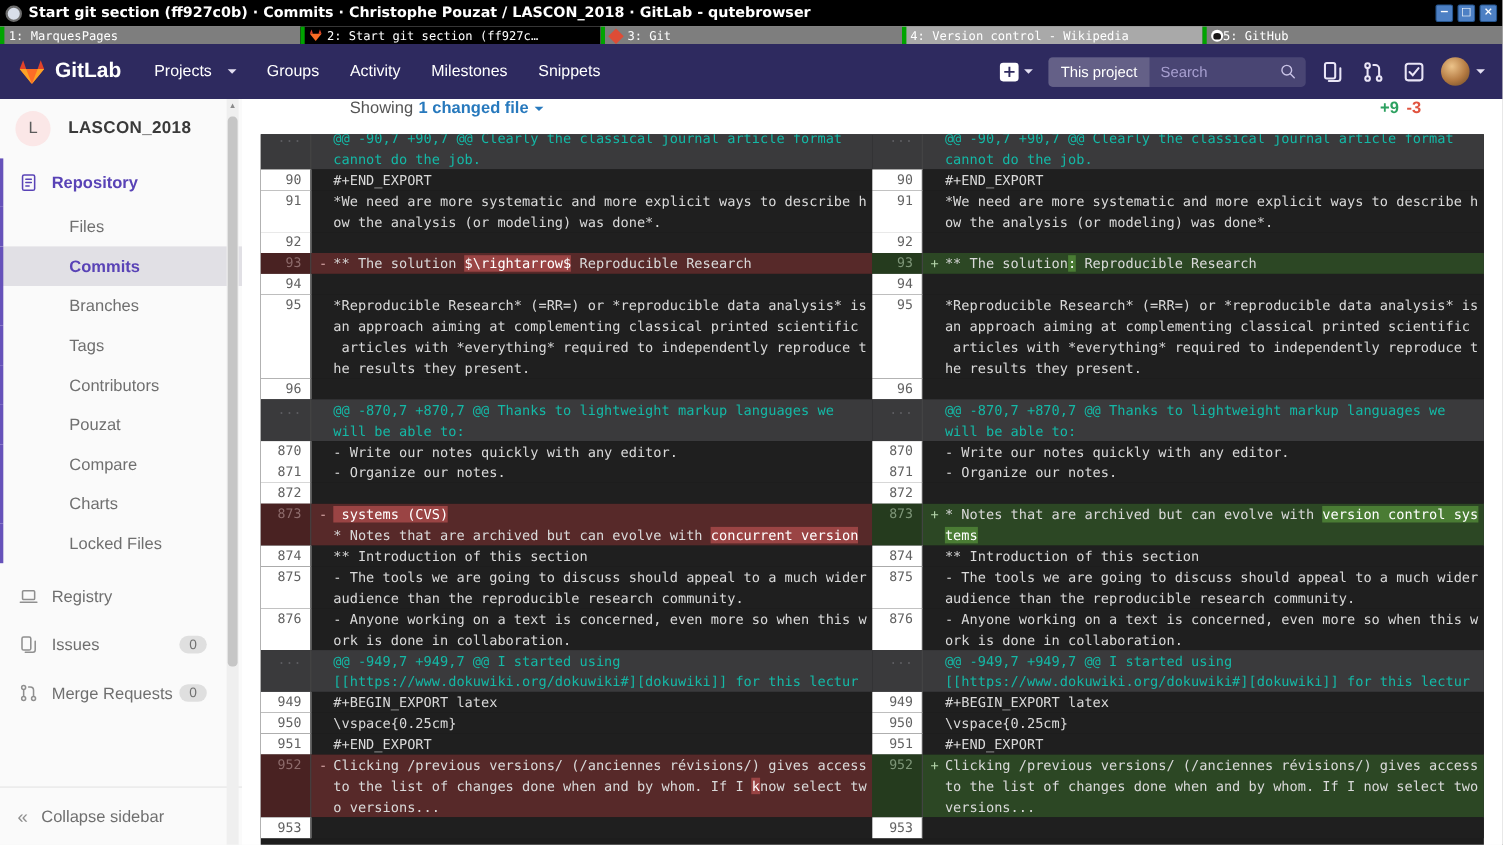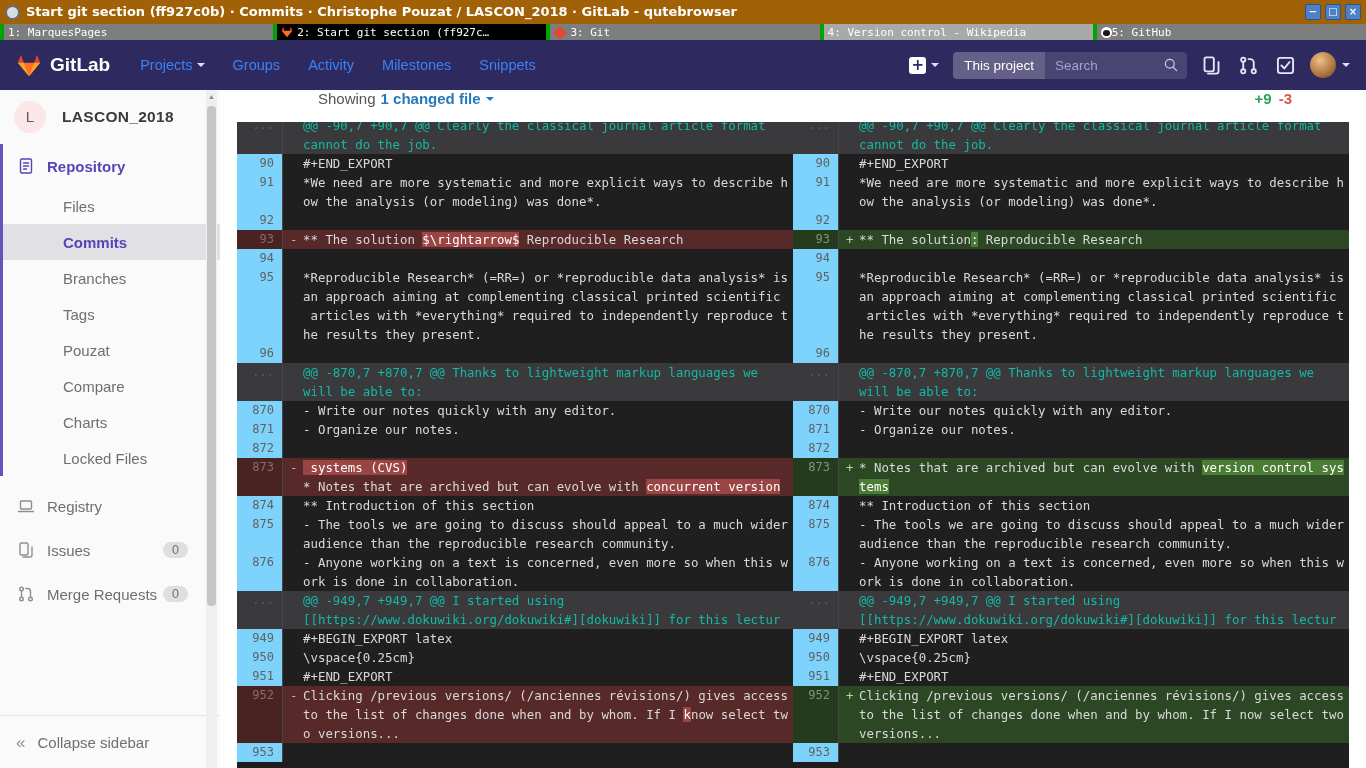--- a/index.html
+++ b/index.html
@@ -1,19 +1,19 @@
 <!DOCTYPE html>
 <html><head>
 <meta charset="utf-8">
 <style>
   *{box-sizing:border-box;margin:0;padding:0}
   html,body{width:1366px;height:768px;overflow:hidden;background:#fff;
     font-family:"Liberation Sans",sans-serif}
   
-  .titlebar{height:22px;background:#a16207;display:flex;align-items:center;
+  .titlebar{height:22px;background:#000000;display:flex;align-items:center;
     padding:12px 5px;color:#fff;font:bold 13px/22px "DejaVu Sans",sans-serif;white-space:nowrap}
   .qb-icon{width:15px;height:15px;border-radius:50%;background:#d8dee9;
     border:2px solid #6d6d6d;margin-right:6px;flex:none}
   .win-btns{margin-left:auto;display:flex;gap:4px}
   .win-btn{width:16px;height:16px;background:#4d80c4;border:1px solid #27568f;border-radius:2px;
     color:#fff;font:bold 10px/14px "DejaVu Sans",sans-serif;text-align:center;cursor:default}
   
   .tabbar{height:16px;display:flex;background:#7e7e7e}
   .tab{width:20%;display:flex;align-items:center;overflow:hidden;color:#fff;
     font:11px "DejaVu Sans Mono",monospace;white-space:nowrap}
@@ -23,21 +23,21 @@
   .fav svg{width:12px;height:12px}
   .fav-git{width:10px;height:10px;background:#de4c36;transform:rotate(45deg);margin:1px 5px 0 1px}
   .fav-github{width:11px;height:11px;background:#fff;border-radius:50%;position:relative}
   .fav-github::after{content:"";position:absolute;left:2px;top:3px;width:7px;height:6px;
     background:#191717;border-radius:50% 50% 40% 40%}
   
   .navbar{height:50px;background:#2e2a5f;display:flex;align-items:center;padding:0 16px;color:#e4e0f2}
   .navbar .logo{width:26px;height:25px;flex:none}
   .wordmark{font:600 19px "Liberation Sans",sans-serif;color:#fff;margin-left:8px}
   .navlinks{display:flex;align-items:center;margin-left:30px;gap:28px}
-  .navlink{font:14.5px "Liberation Sans",sans-serif;color:#3b82f6;display:flex;align-items:center;gap:4px;cursor:pointer}
+  .navlink{font:14.5px "Liberation Sans",sans-serif;color:#ffffff;display:flex;align-items:center;gap:14px;cursor:pointer}
   .caret{width:0;height:0;border:4px solid transparent;border-top:4px solid #e4e0f2;margin-top:4px}
   .nav-right{margin-left:auto;display:flex;align-items:center;gap:14px}
   .plus-box{width:17px;height:17px;background:#fff;border-radius:3px;color:#2e2a5f;
     font:bold 15px/16px "DejaVu Sans",sans-serif;text-align:center;cursor:pointer}
   .search-group{display:flex;align-items:center;height:27px;border-radius:4px;
     background:rgba(255,255,255,.13);overflow:hidden}
   .search-scope{height:100%;display:flex;align-items:center;padding:0 11px;
     background:rgba(255,255,255,.15);font:13.5px "Liberation Sans",sans-serif;color:#fff;cursor:pointer}
   .search-input{background:transparent;border:0;outline:0;width:118px;padding:0 6px 0 10px;
     font:13.5px "Liberation Sans",sans-serif;color:#fff}
@@ -85,21 +85,21 @@
   
   .diff-viewport{height:647px;overflow:hidden;background:#1d1d1d}
   .diff-inner{margin-top:-6px}
   .diff-row{display:flex}
   .pane{width:556px;display:flex;flex:none}
   .gutter{width:46px;flex:none;text-align:right;padding-right:8px;border-right:1px solid #454545;
     font:12px/19px "DejaVu Sans Mono",monospace;color:#616161;cursor:pointer}
   .codecell{width:509px;flex:none;position:relative;padding-left:20px;overflow:hidden}
   .cline{height:19px;white-space:pre;font:12.4px/19px "DejaVu Sans Mono",monospace;color:#d9d9d9}
   .sign{position:absolute;left:7px;top:0;font:12.4px/19px "DejaVu Sans Mono",monospace}
-  .p-ctx{background:#1f1f1f}.p-ctx .gutter{background:#7dd3fc}
+  .p-ctx{background:#1f1f1f}.p-ctx .gutter{background:#ffffff}
   .p-hunk{background:#3a3a3c}.p-hunk .gutter{color:#5c5c60}
   .p-hunk .cline{color:#14b8a6}
   .p-del{background:#572929}.p-del .gutter{background:#492222;color:#8d6b6b}
   .p-del .sign{color:#d8a7a7}
   .p-add{background:#2c4724}.p-add .gutter{background:#253b1e;color:#7e9678}
   .p-add .sign{color:#b6d6ab}
   .hl-del{background:#9a4444;color:#fff}
   .hl-add{background:#4a7c34;color:#fff}
   
   .statusbar{height:13px;background:#000;display:flex;justify-content:flex-end;
@@ -246,20 +246,23 @@
         <div class="side-item sub sect selected">
           <span>Commits</span>
         </div>
         <div class="side-item sub sect">
           <span>Branches</span>
         </div>
         <div class="side-item sub sect">
           <span>Tags</span>
         </div>
         <div class="side-item sub sect">
+          <span>Contributors</span>
+        </div>
+        <div class="side-item sub sect">
           <span>Pouzat</span>
         </div>
         <div class="side-item sub sect">
           <span>Compare</span>
         </div>
         <div class="side-item sub sect">
           <span>Charts</span>
         </div>
         <div class="side-item sub sect">
           <span>Locked Files</span>

